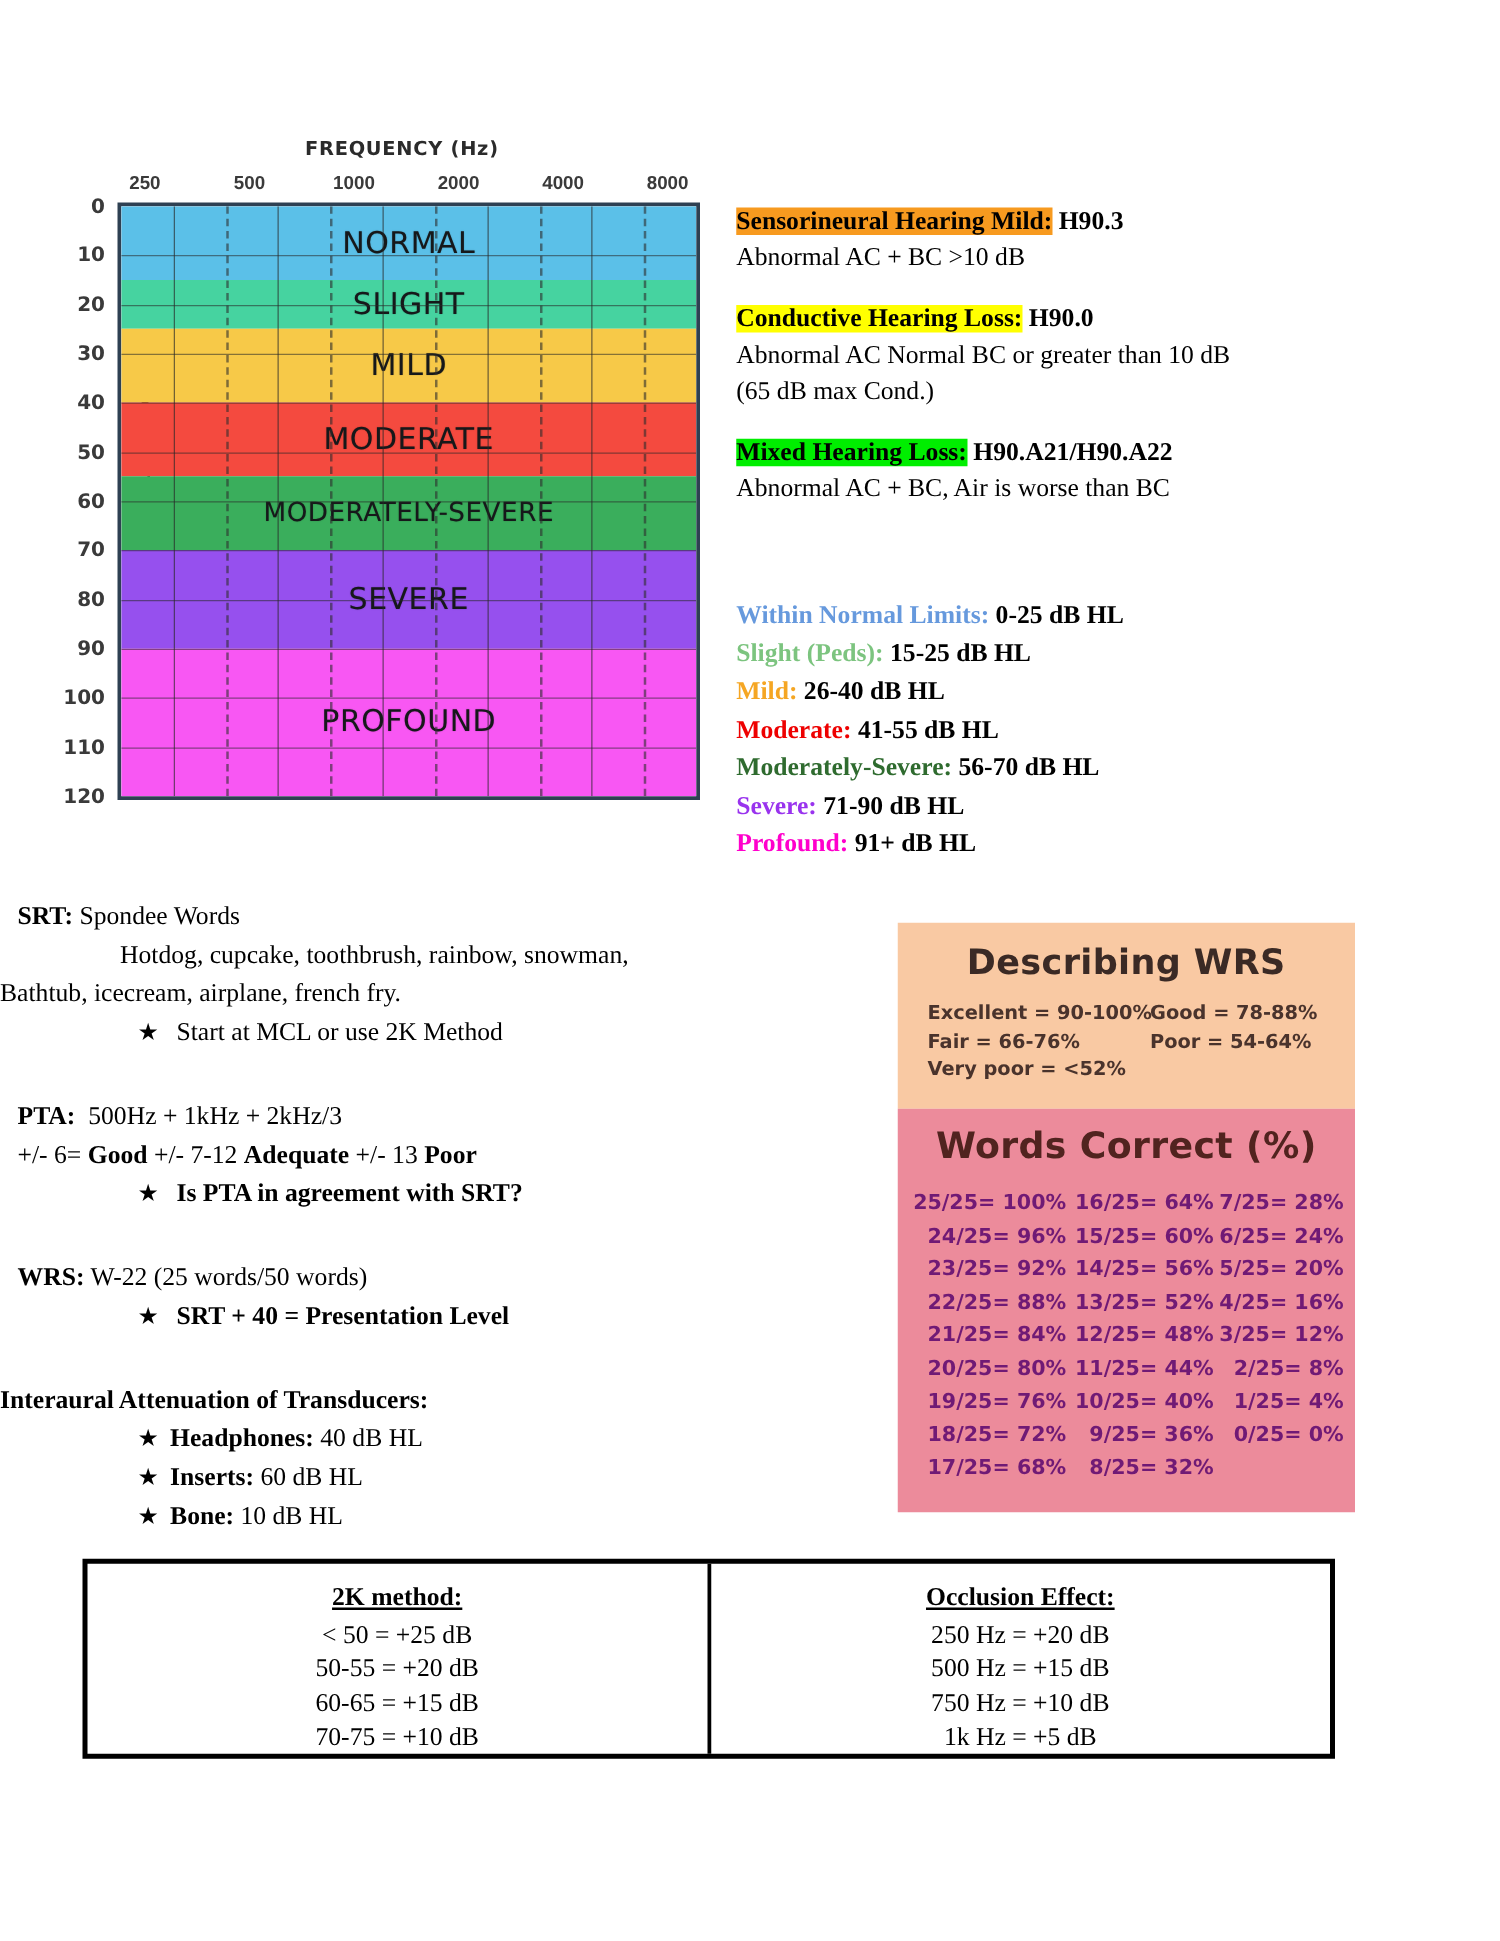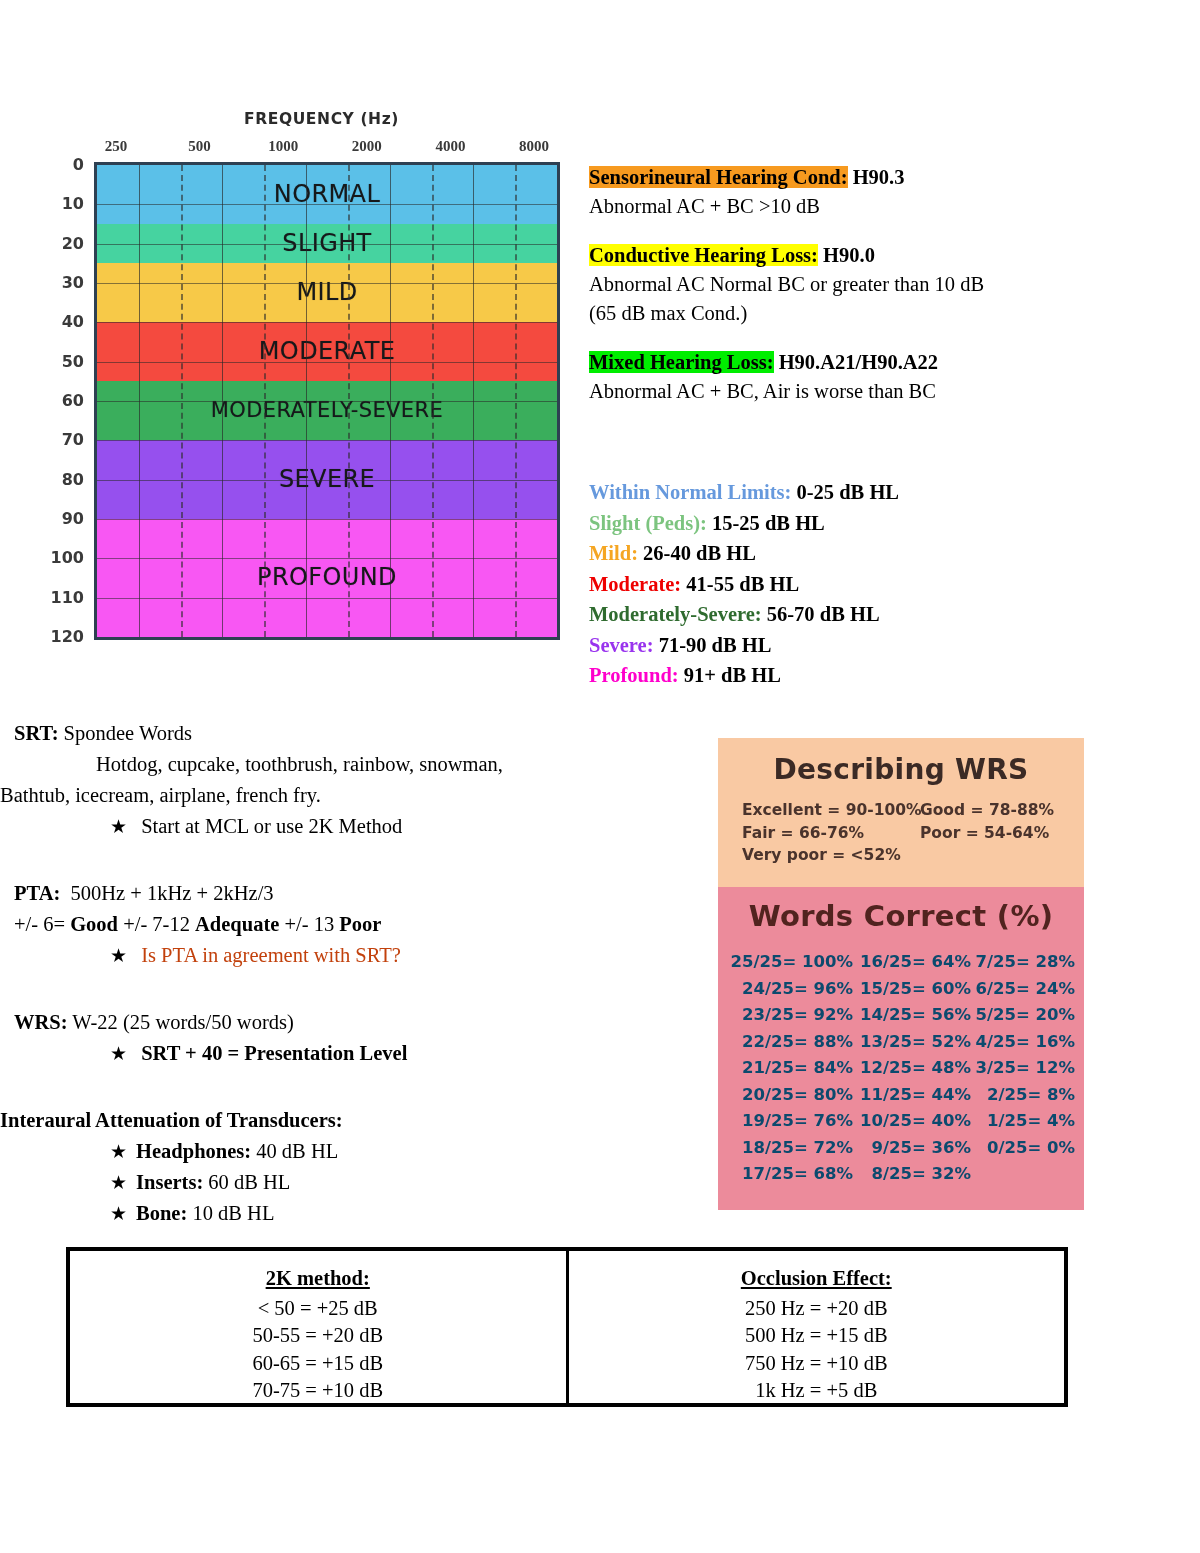--- a/index.html
+++ b/index.html
@@ -41,21 +41,21 @@
     top: 28px;
     width: 464px;
     height: 22px;
   }
   .freq-tick {
     position: absolute;
     top: 0;
     width: 70px;
     margin-left: -35px;
     text-align: center;
-    font-family: Liberation Serif, serif;
+    font-family: Liberation Sans, sans-serif;
     font-size: 15px;
     font-weight: 600;
     color: #3a3a3a;
   }
   #y-axis-title {
     position: absolute;
     left: -38px;
     top: 250px;
     width: 220px;
     transform: rotate(-90deg);
@@ -177,21 +177,21 @@
     font-size: 20.5px;
     line-height: 31px;
   }
   .note-group { margin-bottom: 0; }
   .nline { white-space: nowrap; }
   .i1 { padding-left: 96px; }
   .i2 { padding-left: 0px; }
   .i3 { padding-left: 110px; }
   .i4 { padding-left: 14px; }
   .b { font-weight: bold; }
-  .red { color: #c2410c; font-weight: normal; }
+  .red { color: #000000; font-weight: bold; }
   .star {
     font-family: "DejaVu Sans", sans-serif;
     font-size: 19px;
     margin-right: 9px;
   }
   .gap-md { height: 36px; }
 
   
   #wrs-box {
     position: absolute;
@@ -243,21 +243,21 @@
     color: #51231f;
     letter-spacing: 0.3px;
   }
   #wc-grid {
     position: absolute;
     left: 11px;
     top: 62px;
     width: 348px;
     font-size: 16.5px;
     font-weight: 700;
-    color: #0c4a6e;
+    color: #701a75;
     line-height: 26.5px;
   }
   .wc-row { display: block; white-space: nowrap; }
   .wc-cell {
     display: inline-block;
     text-align: right;
   }
   .wc-a { width: 124px; }
   .wc-b { width: 118px; }
   .wc-c { width: 104px; }
@@ -353,21 +353,21 @@
       <div class="vline-dashed" style="left: 250.909px;"></div>
       <div class="vline-solid" style="left: 292.727px;"></div>
       <div class="vline-dashed" style="left: 334.545px;"></div>
       <div class="vline-solid" style="left: 376.364px;"></div>
       <div class="vline-dashed" style="left: 418.182px;"></div>
     </div>
 </div>
 
 <div id="loss-types">
     <div class="loss-block">
-      <div><span class="loss-head" style="background: rgb(247, 154, 31);">Sensorineural Hearing Cond:</span><span class="loss-code"> H90.3</span></div>
+      <div><span class="loss-head" style="background: rgb(247, 154, 31);">Sensorineural Hearing Mild:</span><span class="loss-code"> H90.3</span></div>
       <div class="loss-desc">Abnormal AC + BC &gt;10 dB</div>
     </div>
     <div class="loss-block">
       <div><span class="loss-head" style="background: rgb(255, 255, 0);">Conductive Hearing Loss:</span><span class="loss-code"> H90.0</span></div>
       <div class="loss-desc">Abnormal AC Normal BC or greater than 10 dB</div>
       <div class="loss-desc">(65 dB max Cond.)</div>
     </div>
     <div class="loss-block">
       <div><span class="loss-head" style="background: rgb(0, 238, 0);">Mixed Hearing Loss:</span><span class="loss-code"> H90.A21/H90.A22</span></div>
       <div class="loss-desc">Abnormal AC + BC, Air is worse than BC</div>

